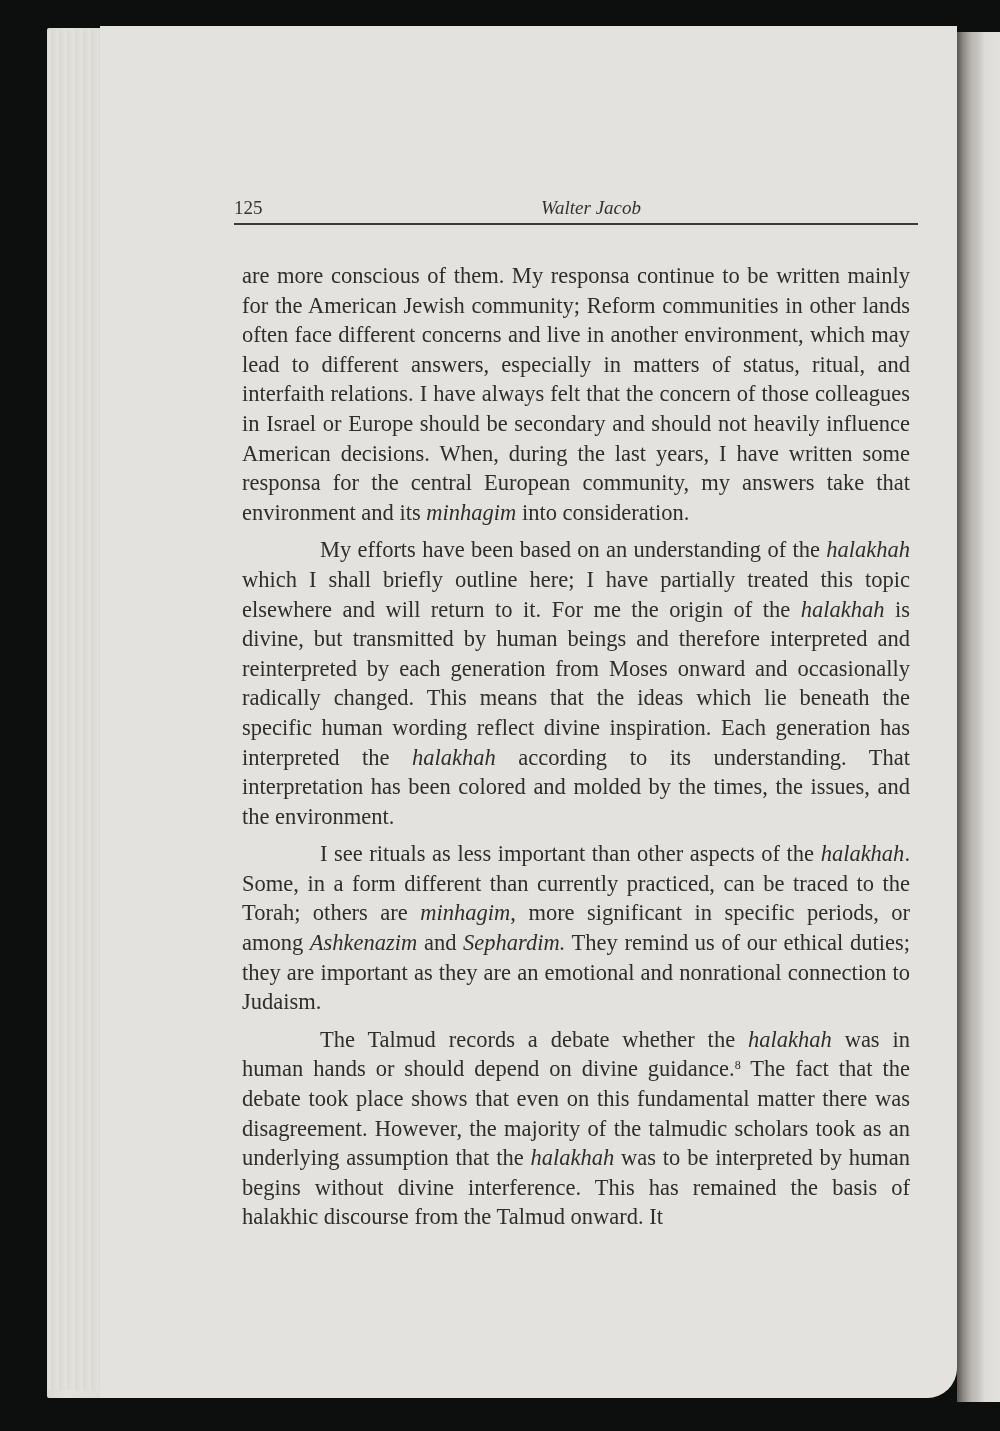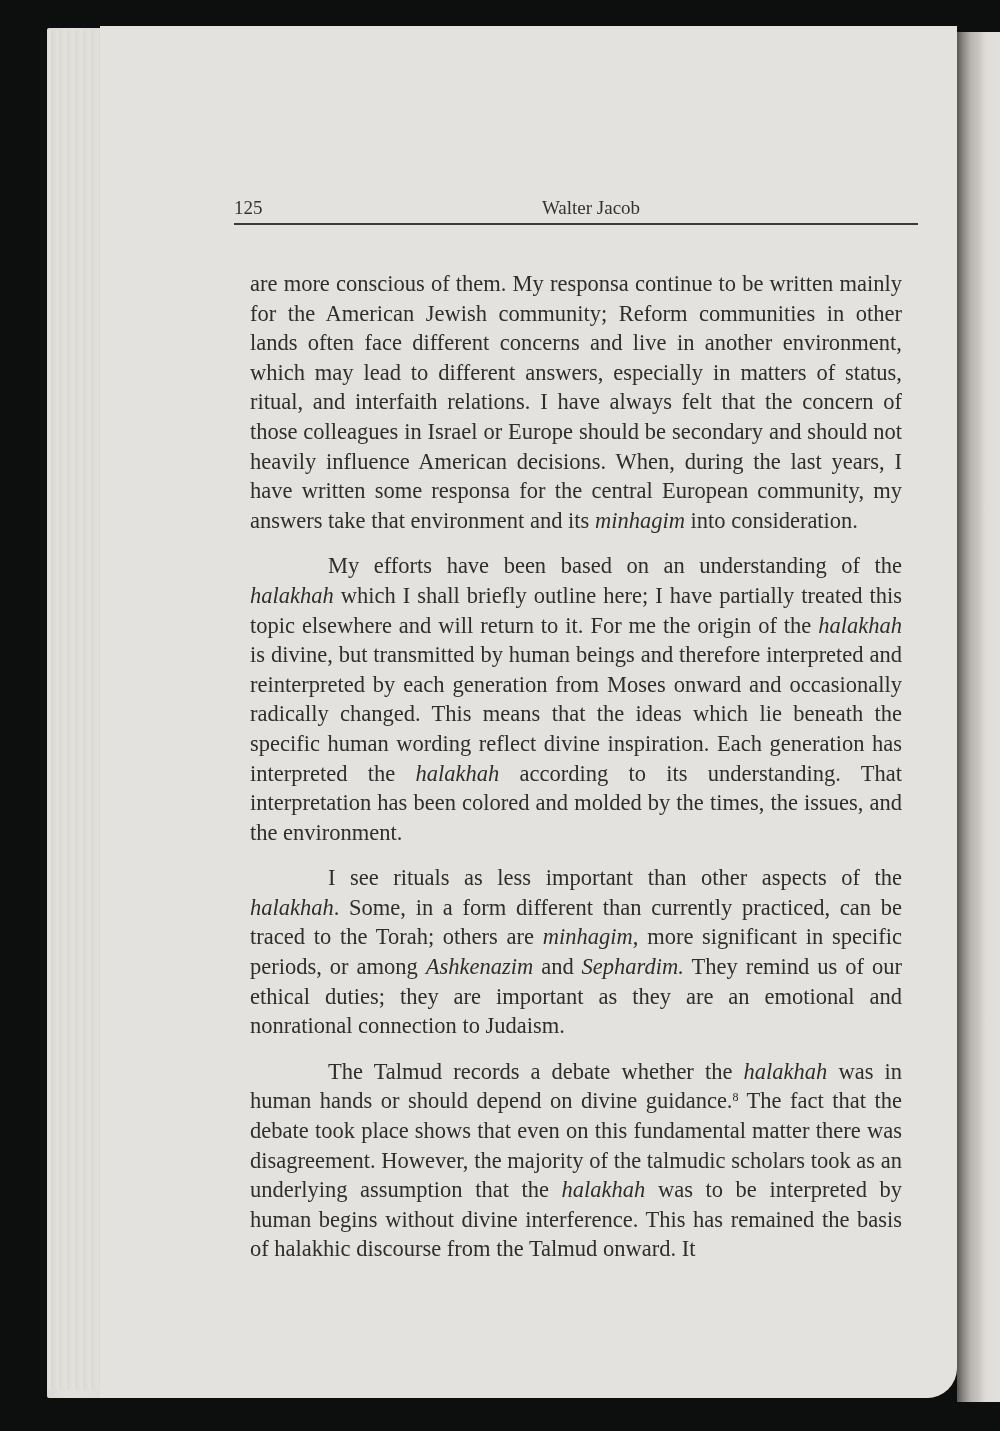--- a/index.html
+++ b/index.html
@@ -30,28 +30,28 @@
   .header {
     position: absolute; left: 234px; top: 197px; width: 684px; height: 26px;
     border-bottom: 2px solid #3b3b3b;
     color: #333;
   }
   .page-number {
     position: absolute; left: 0; top: 0; font-size: 19px;
   }
   .running-head {
     position: absolute; left: 0; right: 0; top: 0; text-align: center;
-    font-size: 19px; padding-left: 30px;
+    font-style: italic; font-size: 19px; padding-left: 30px;
   }
   .body-text {
     position: absolute; left: 234px; top: 253px; width: 684px;
     color: #2e2e2e; font-size: 22.5px; line-height: 29.6px;
     text-align: justify;
   }
-  .body-text p { margin: 16px; }
+  .body-text p { margin: 8px; }
   .body-text p.indent { text-indent: 78px; }
   .body-text em { font-style: italic; }
   sup { font-size: 12px; vertical-align: top; position: relative; top: -3px; }
 </style>
 </head>
 <body>
 
 <div class="page-stack"></div>
 <div class="page-edges"></div>
 <div class="page"></div>

